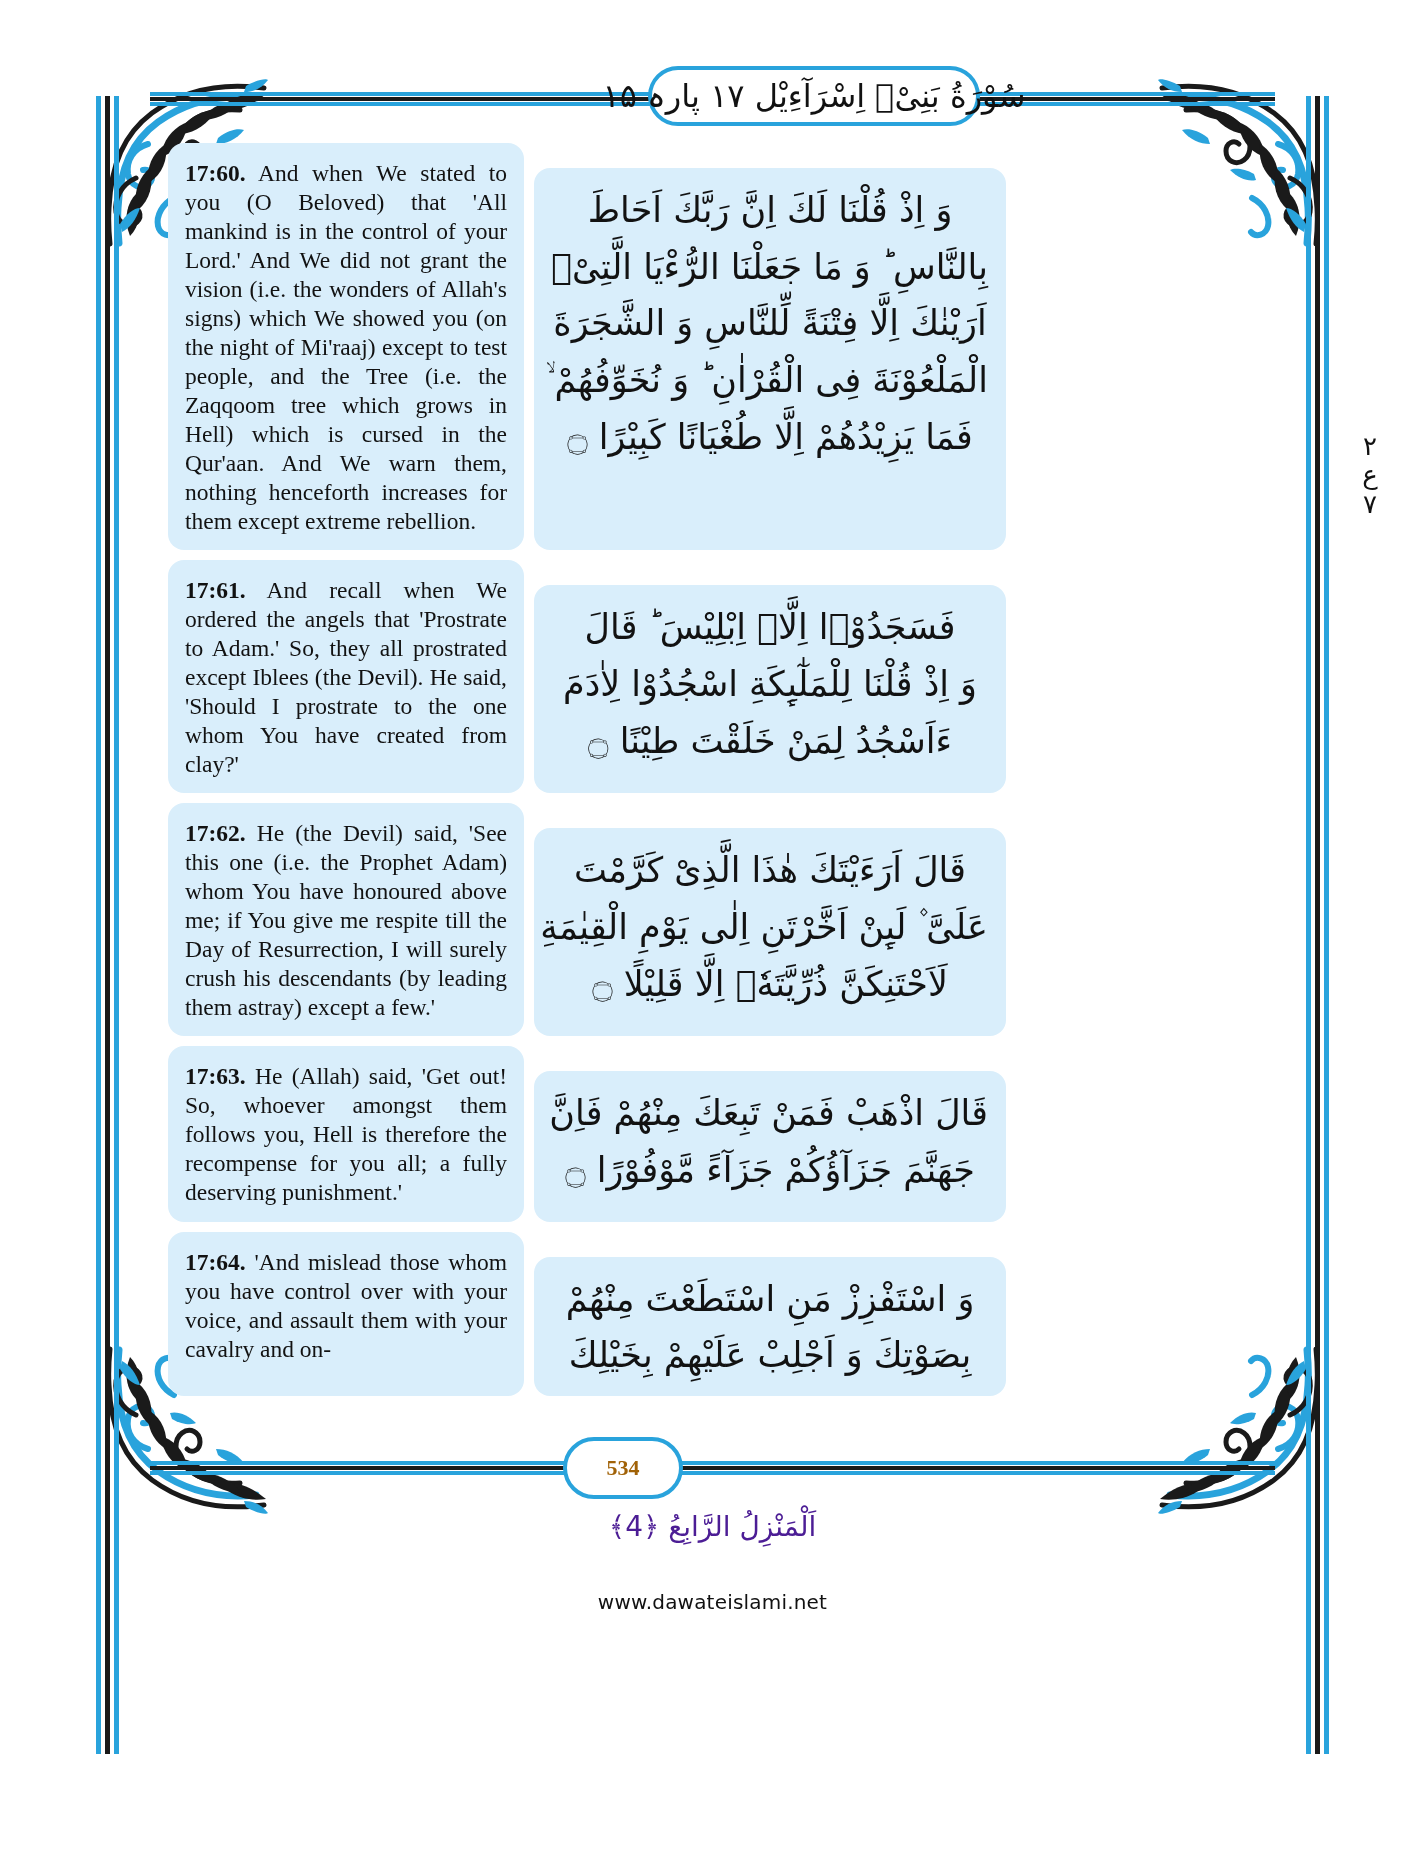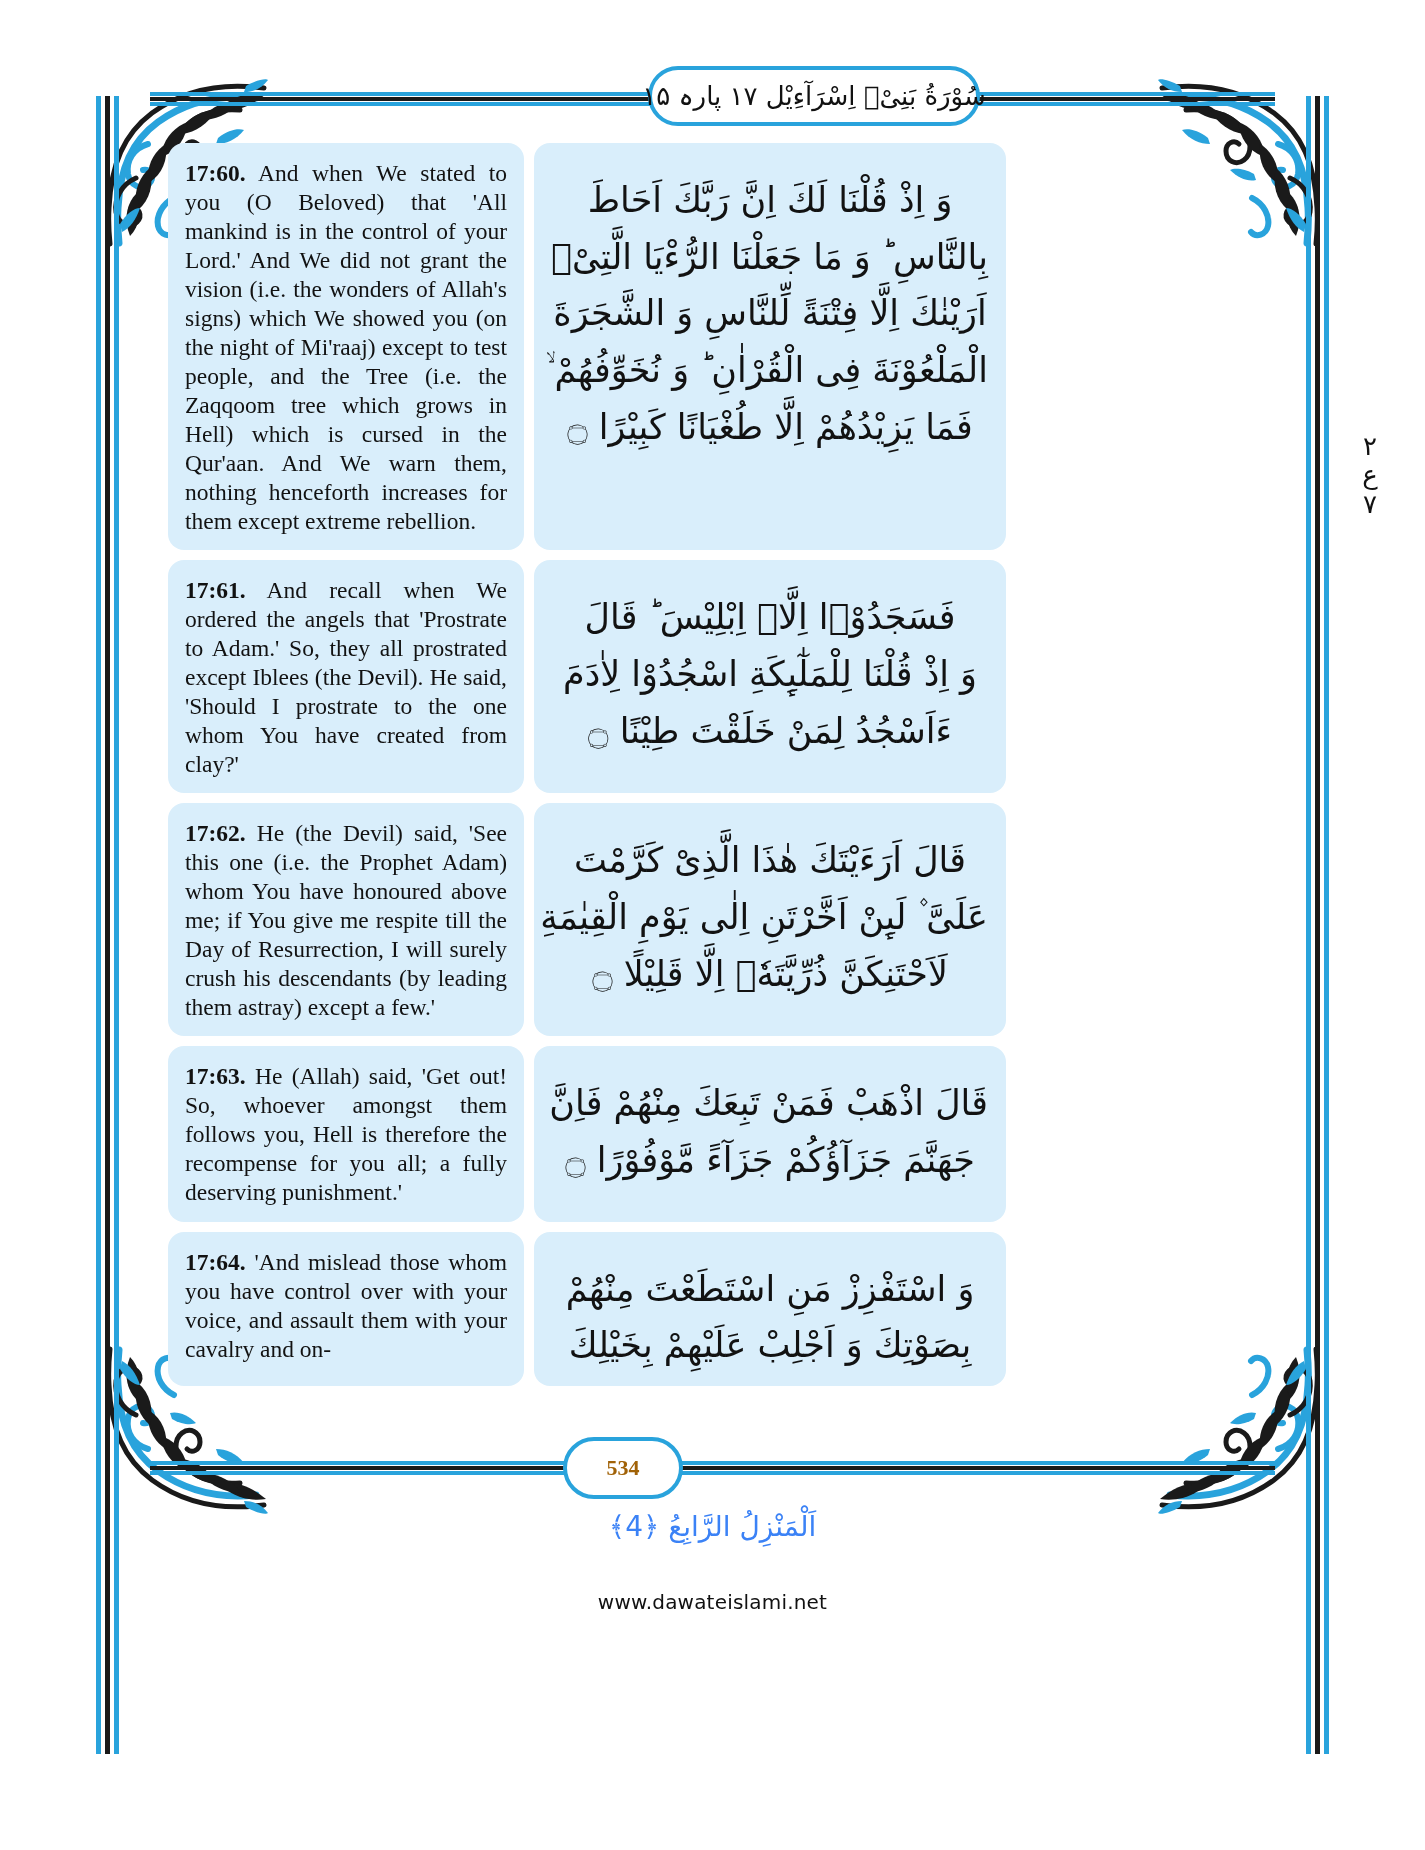--- a/index.html
+++ b/index.html
@@ -106,21 +106,21 @@
     transform: scaleX(0.96);
   }
   #header-ar {
     left: 648px;
     top: 66px;
     width: 332px;
     height: 60px;
   }
   #header-ar .txt {
     font-family: "DejaVu Sans", sans-serif;
-    font-size: 26px;
+    font-size: 32px;
     color: #111111;
     direction: rtl;
     white-space: nowrap;
     line-height: 1;
   }
 
   
   #page-num {
     left: 563px;
     top: 1437px;
@@ -137,21 +137,21 @@
   }
 
   
   #footer-manzil {
     position: absolute;
     left: 0; right: 0;
     top: 1510px;
     text-align: center;
     font-family: "DejaVu Sans", sans-serif;
     font-size: 28px;
-    color: #3b82f6;
+    color: #4c1d95;
     direction: rtl;
   }
   #footer-url {
     position: absolute;
     left: 0; right: 0;
     top: 1562px;
     text-align: center;
     font-family: "DejaVu Sans", sans-serif;
     font-size: 20px;
     color: #111111;
@@ -186,25 +186,26 @@
     color: #121212;
     text-align: justify;
     text-justify: inter-word;
     hyphens: none;
   }
   .cell-en .vnum {
     font-weight: bold;
   }
   .cell-ar {
     width: 472px;
-    padding: 29px 18px 12px 18px;
+    padding: 14px 18px 12px 18px;
     direction: rtl;
     font-family: "DejaVu Sans", sans-serif;
     color: #121212;
     text-align: center;
+    margin-top: 25px;
   }
   .cell-ar .aline {
     font-size: 35px;
     line-height: 1.62;
     white-space: nowrap;
   }
 
   
   #ruku-marker {
     position: absolute;

